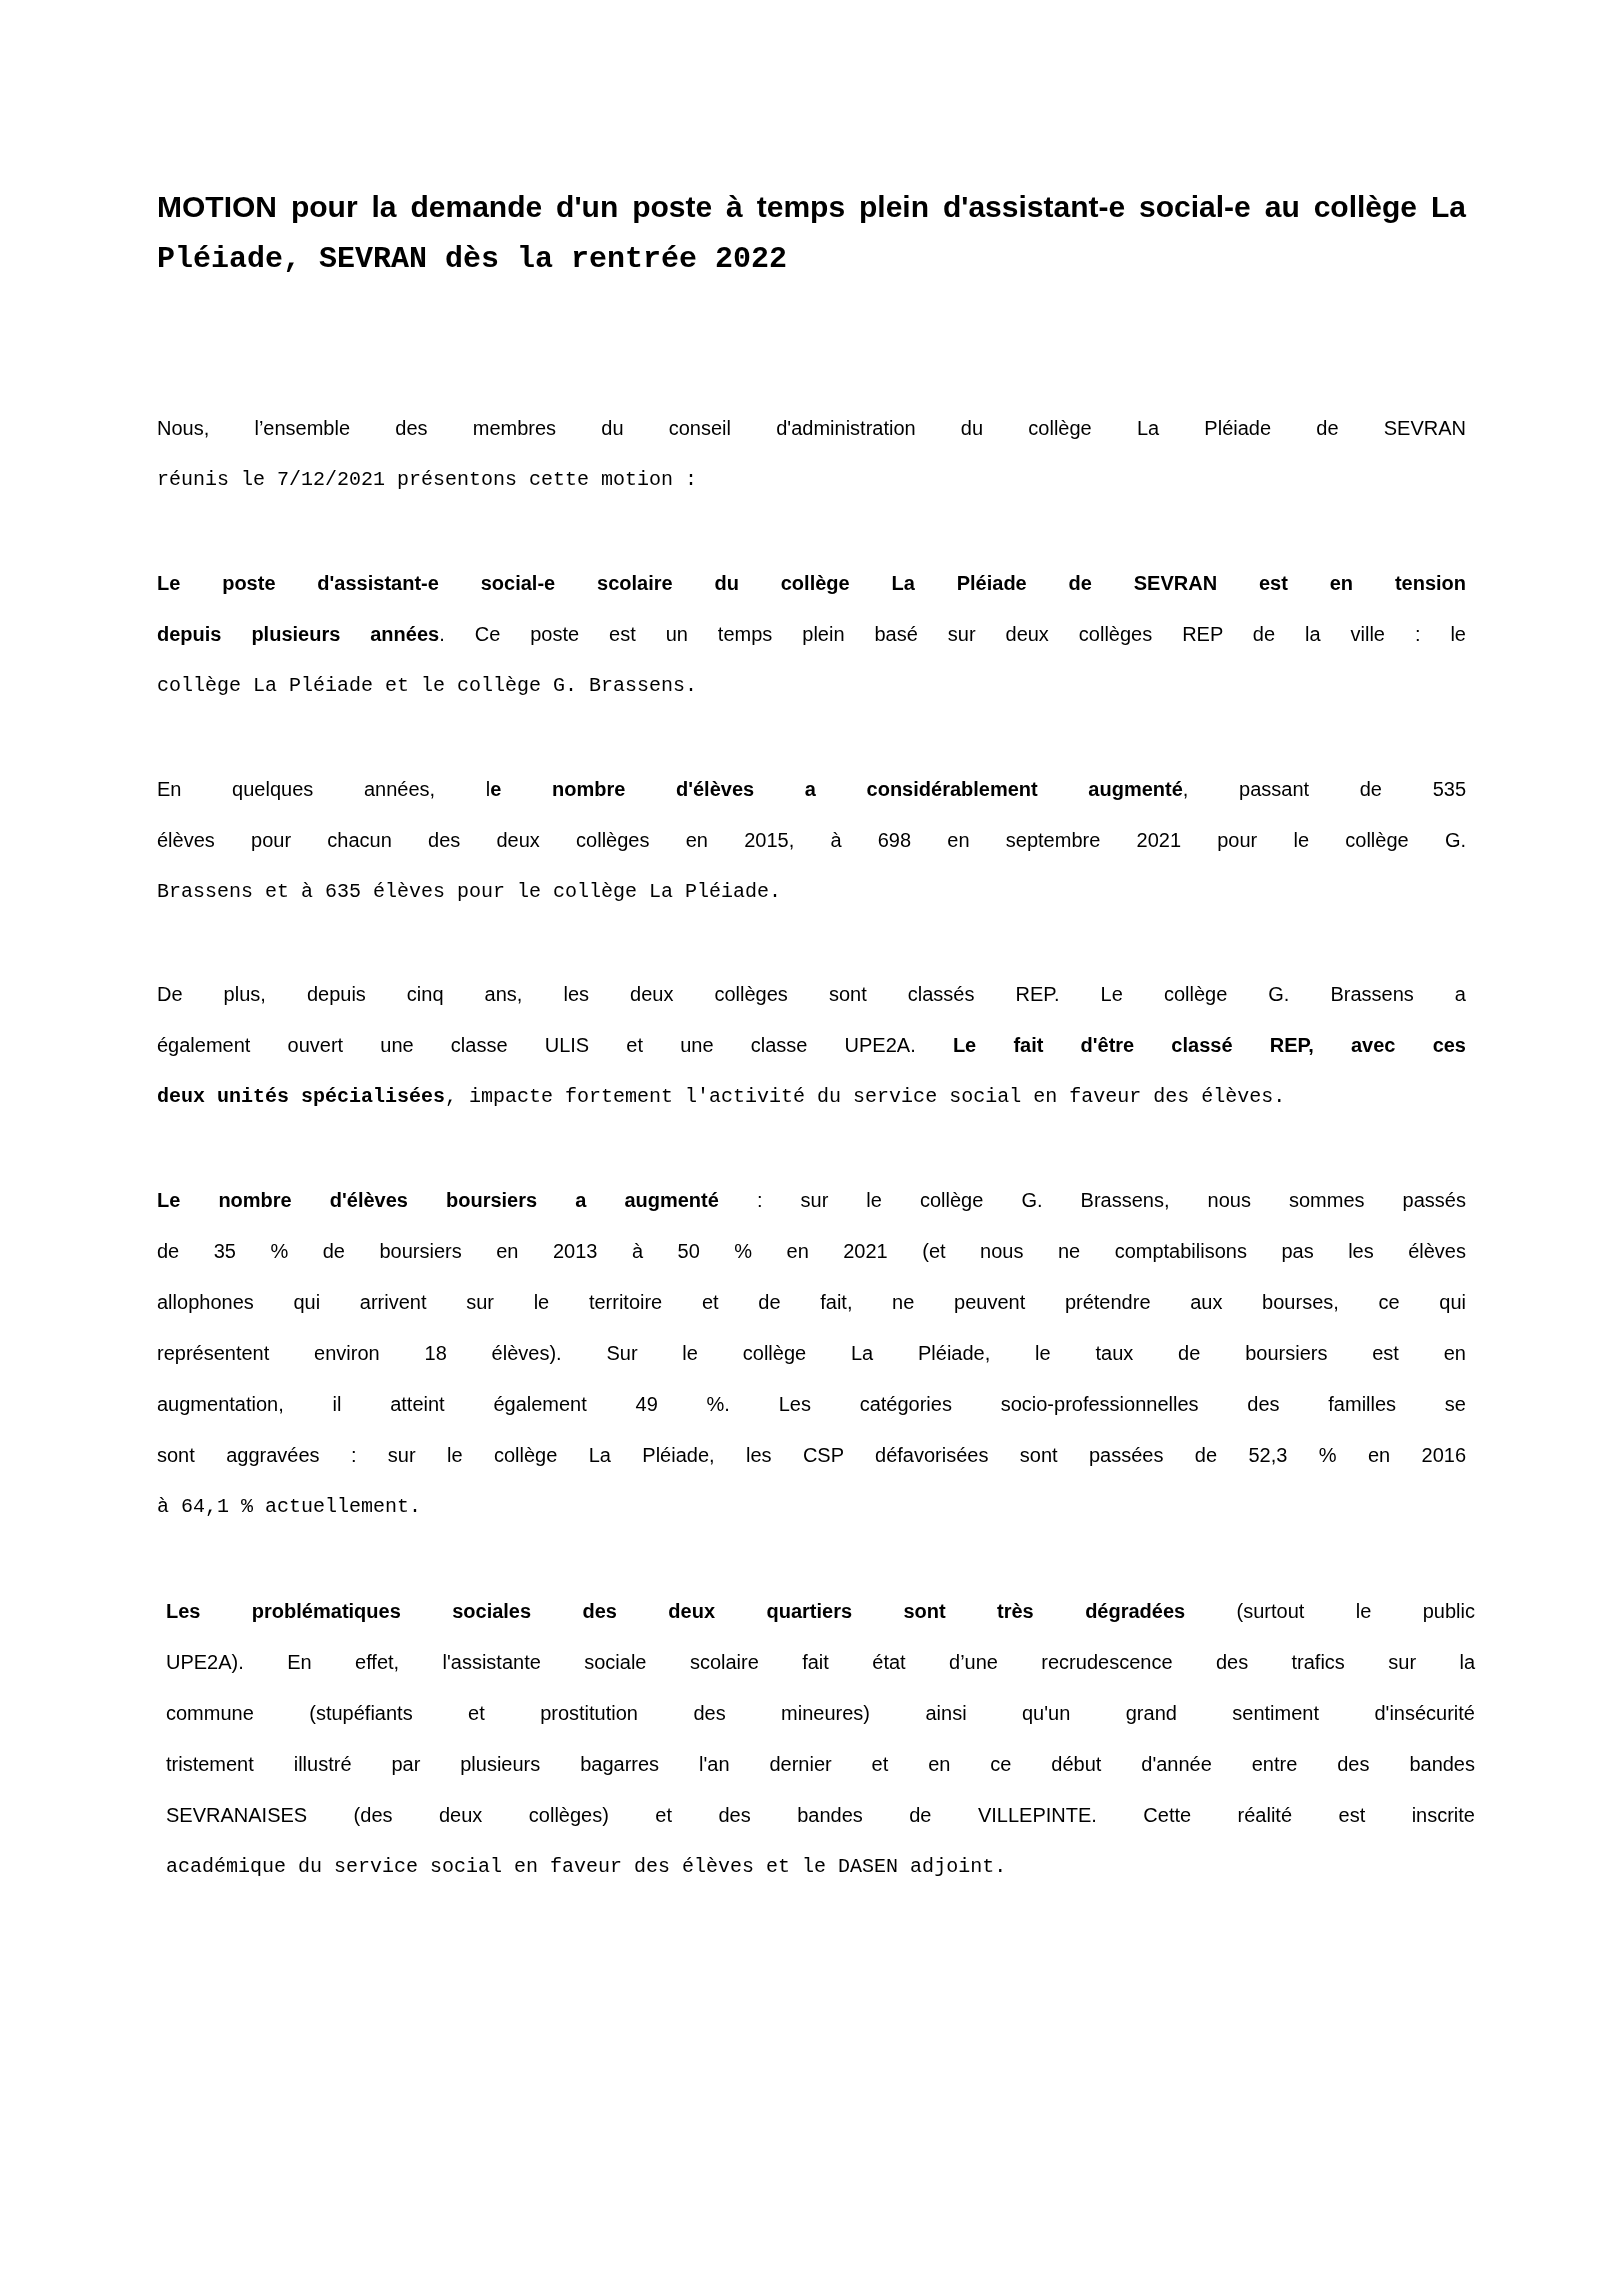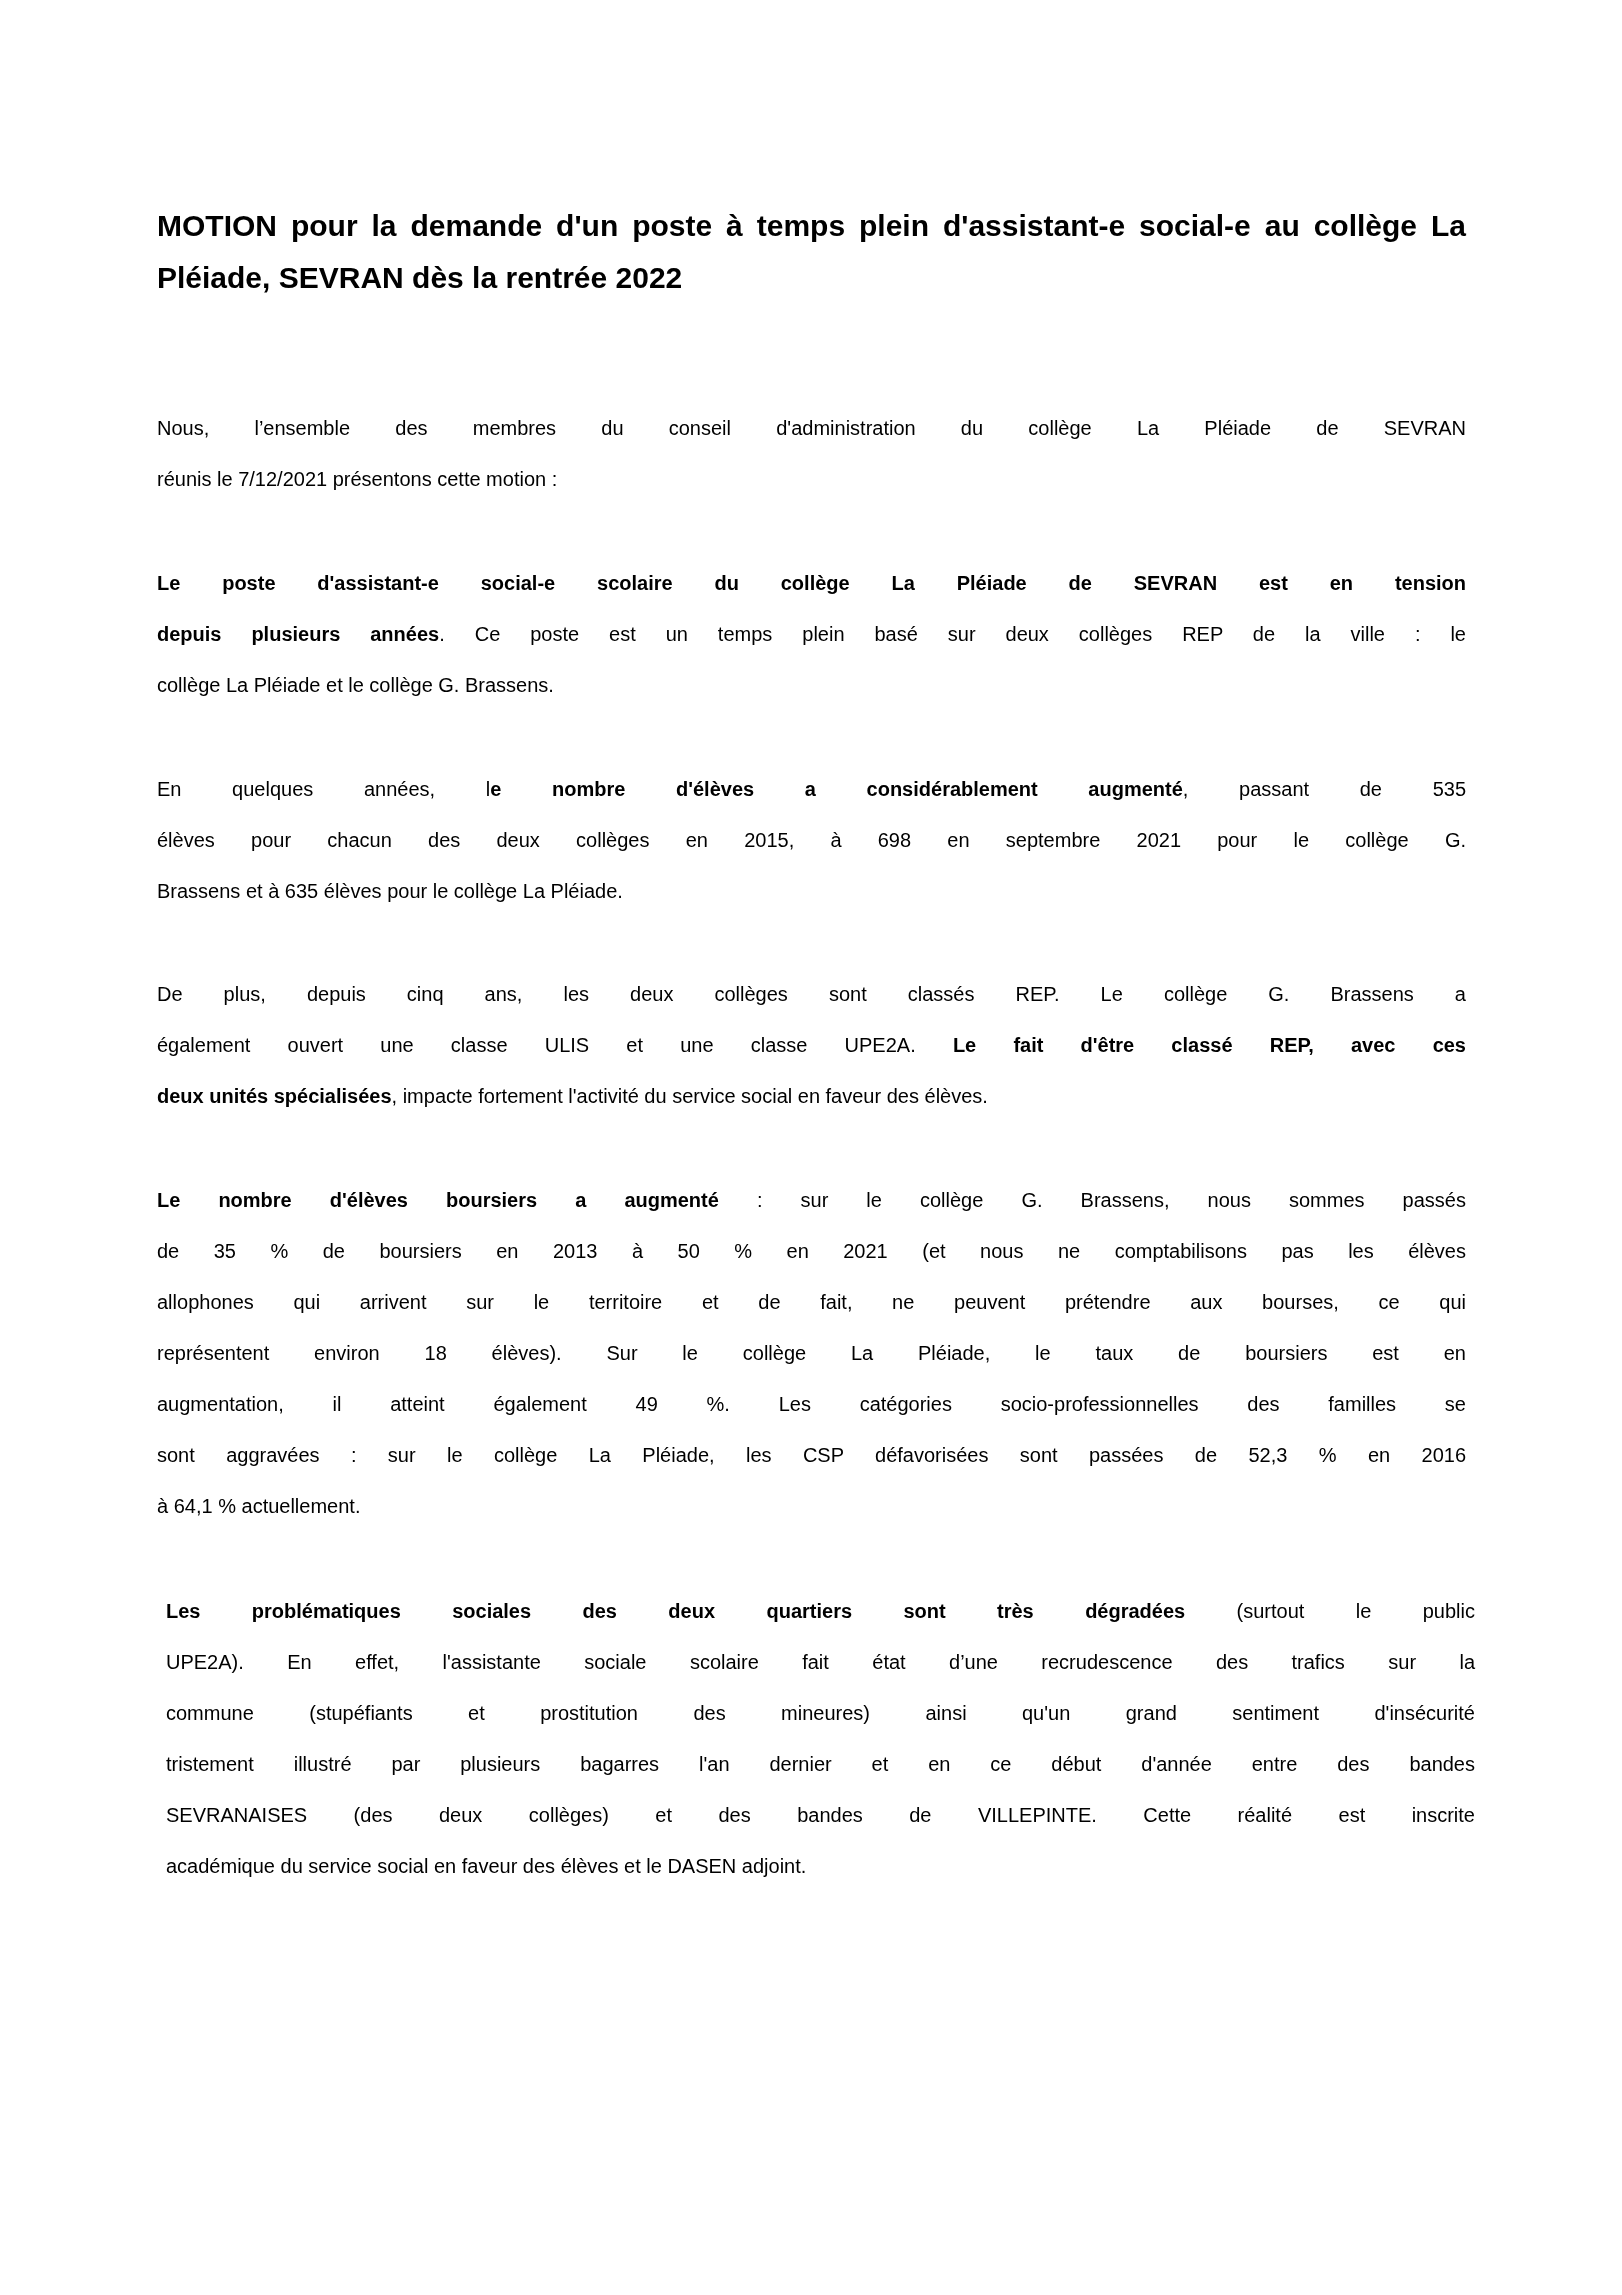--- a/index.html
+++ b/index.html
@@ -8,30 +8,30 @@
     position: absolute; left: 0; top: 0; width: 1623px; height: 2295px;
     background: #ffffff; color: #000000;
     font-family: "Liberation Sans", sans-serif;
   }
   .block { position: absolute; left: 157px; width: 1309px; }
   .line {
     height: 51px; line-height: 51px;
     font-size: 20px; white-space: nowrap;
     text-align: justify; text-align-last: justify;
   }
-  .line.last { text-align: left; text-align-last: left; }
+  .line.last { text-align: left; text-align-last: left; font-family: Liberation Mono, monospace; }
   .title .line { font-size: 30px; height: 52px; line-height: 52px; font-weight: bold; }
   .b { font-weight: bold; }
 </style>
 </head>
 <body>
 
 <div class="page">
 
-  <div class="block title" style="top:200px;">
+  <div class="block title" style="top:181px;">
       <div class="line"><span class="b">MOTION pour la demande d'un poste à temps plein d'assistant-e social-e au collège La</span></div>
       <div class="line last"><span class="b">Pléiade, SEVRAN dès la rentrée 2022</span></div>
     </div>
 
   <div class="block" style="top:403px;">
       <div class="line"><span>Nous, l’ensemble des membres du conseil d'administration du collège La Pléiade de SEVRAN</span></div>
       <div class="line last"><span>réunis le 7/12/2021 présentons cette motion :</span></div>
     </div>
 
   <div class="block" style="top:558px;">

